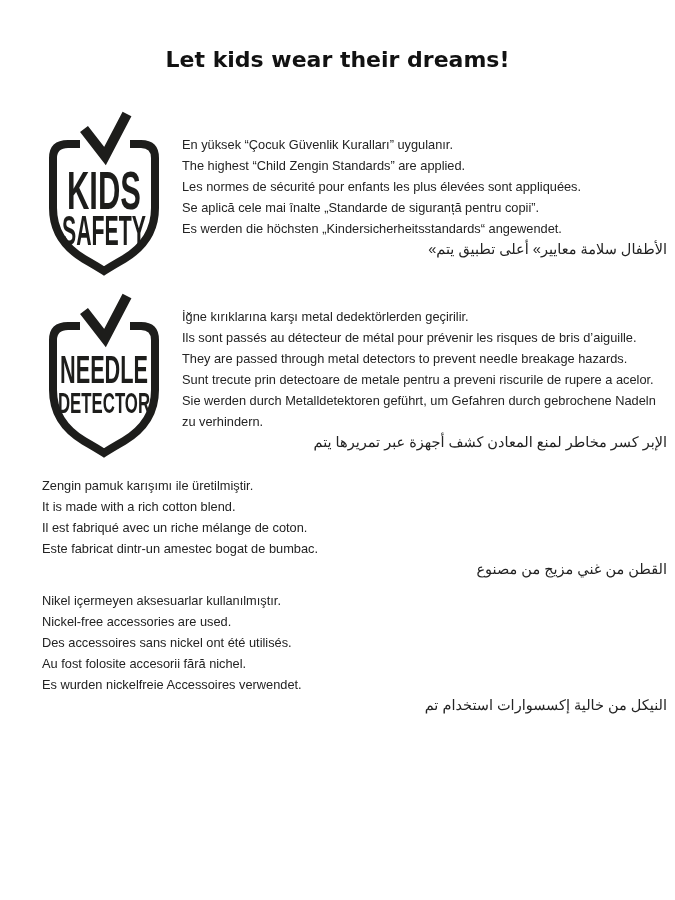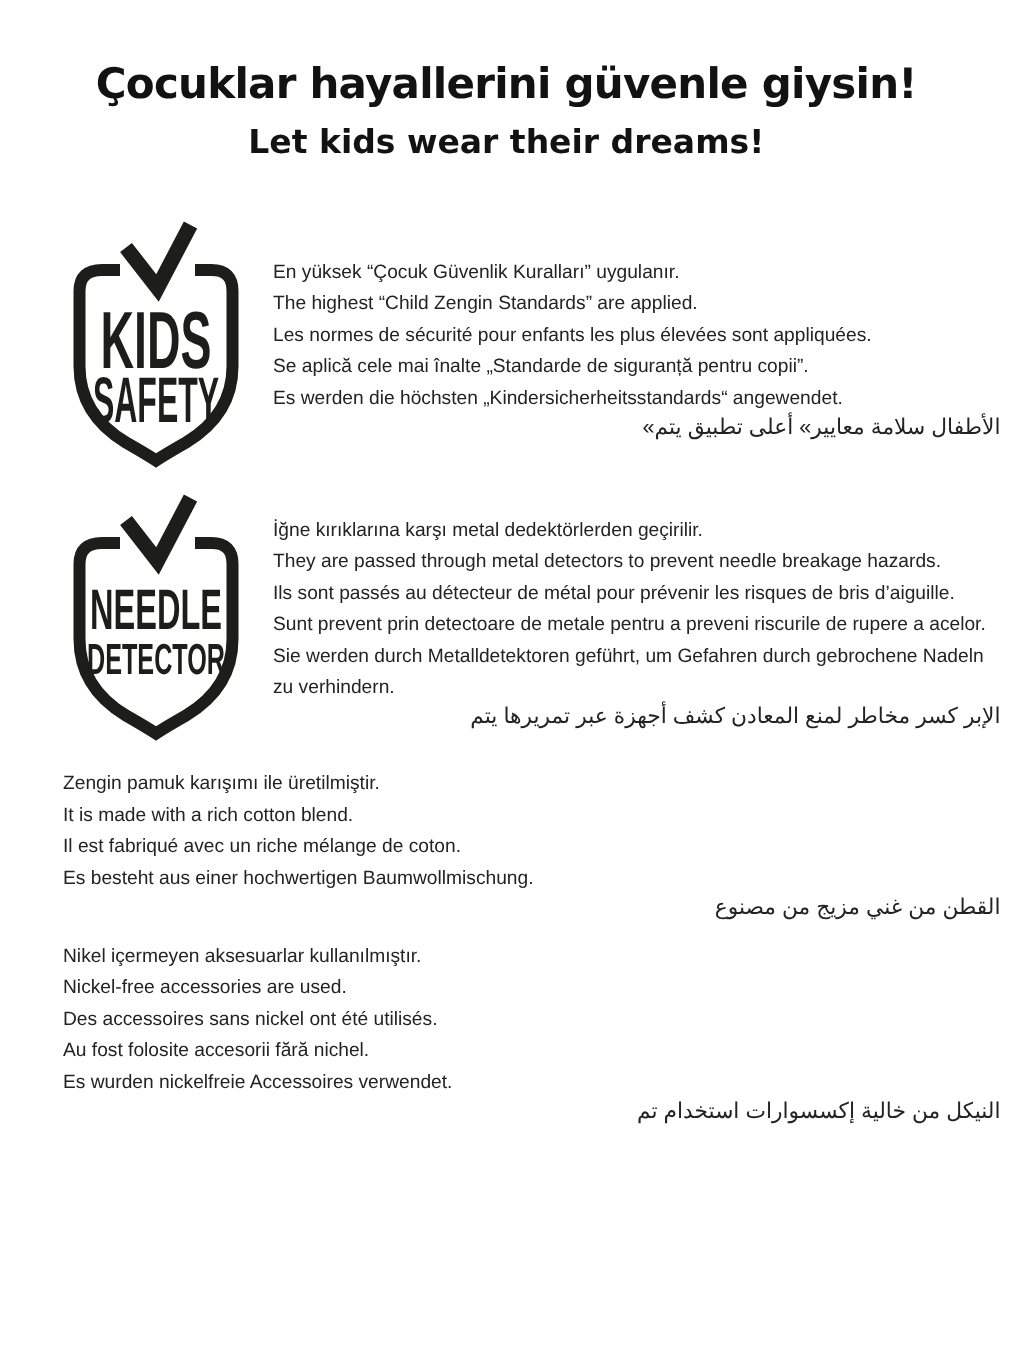--- a/index.html
+++ b/index.html
@@ -31,21 +31,20 @@
   .ink-line { stroke:#1d1d1b; fill:none; }
   .ink-fill { fill:#1d1d1b; }
   svg { display:block; }
 </style>
 </head>
 <body>
 
 <div class="page">
 
   <div class="header">
-    <div class="title">Çocuklar hayallerini güvenle giysin!</div>
     <div class="subtitle">Let kids wear their dreams!</div>
   </div>
 
   <div class="sections">
 
     <div class="section">
       <div class="icon-col">
         <svg width="130" height="172" viewBox="0 0 130 172">
           <path class="ink-line" d="M38,33 L26,33 Q11,33 11,47 L11,97 C11,119 22,136 42,148 C49,152 56,156 62,160 C68,156 75,152 82,148 C102,136 113,119 113,97 L113,47 Q113,33 99,33 L88,33" fill="#ffffff" stroke-width="8" stroke-linecap="butt"></path>
           <path class="ink-line" d="M42,18 L63,45 L85,3" stroke-width="10" stroke-linecap="butt"></path>
@@ -67,34 +66,34 @@
       <div class="icon-col">
         <svg width="130" height="172" viewBox="0 0 130 172">
           <path class="ink-line" d="M38,33 L26,33 Q11,33 11,47 L11,97 C11,119 22,136 42,148 C49,152 56,156 62,160 C68,156 75,152 82,148 C102,136 113,119 113,97 L113,47 Q113,33 99,33 L88,33" fill="#ffffff" stroke-width="8" stroke-linecap="butt"></path>
           <path class="ink-line" d="M42,18 L63,45 L85,3" stroke-width="10" stroke-linecap="butt"></path>
           <text class="badge-label" x="62" y="90" font-size="38" text-anchor="middle" textLength="88" lengthAdjust="spacingAndGlyphs">NEEDLE</text>
           <text class="badge-label" x="62" y="120" font-size="29" text-anchor="middle" textLength="92" lengthAdjust="spacingAndGlyphs">DETECTOR</text>
         </svg>
       </div>
       <div class="text-col">
         <p lang="tr">İğne kırıklarına karşı metal dedektörlerden geçirilir.</p>
+        <p lang="fr">Ils sont passés au détecteur de métal pour prévenir les risques de bris d’aiguille.</p>
         <p lang="en">They are passed through metal detectors to prevent needle breakage hazards.</p>
-        <p lang="fr">Ils sont passés au détecteur de métal pour prévenir les risques de bris d’aiguille.</p>
-        <p lang="ro">Sunt prevent prin detectoare de metale pentru a preveni riscurile de rupere a acelor.</p>
+        <p lang="ro">Sunt trecute prin detectoare de metale pentru a preveni riscurile de rupere a acelor.</p>
         <p lang="de">Sie werden durch Metalldetektoren geführt, um Gefahren durch gebrochene Nadeln zu verhindern.</p>
         <p lang="ar" dir="rtl" class="ar">الإبر كسر مخاطر لمنع المعادن كشف أجهزة عبر تمريرها يتم</p>
       </div>
     </div>
 
     <div class="section">
       <div class="text-col">
         <p lang="tr">Zengin pamuk karışımı ile üretilmiştir.</p>
         <p lang="en">It is made with a rich cotton blend.</p>
         <p lang="fr">Il est fabriqué avec un riche mélange de coton.</p>
-        <p lang="de">Es besteht aus einer hochwertigen Baumwollmischung.</p>
+        <p lang="ro">Este fabricat dintr-un amestec bogat de bumbac.</p>
         <p lang="ar" dir="rtl" class="ar">القطن من غني مزيج من مصنوع</p>
       </div>
     </div>
 
     <div class="section">
       <div class="text-col">
         <p lang="tr">Nikel içermeyen aksesuarlar kullanılmıştır.</p>
         <p lang="en">Nickel-free accessories are used.</p>
         <p lang="fr">Des accessoires sans nickel ont été utilisés.</p>
         <p lang="ro">Au fost folosite accesorii fără nichel.</p>

